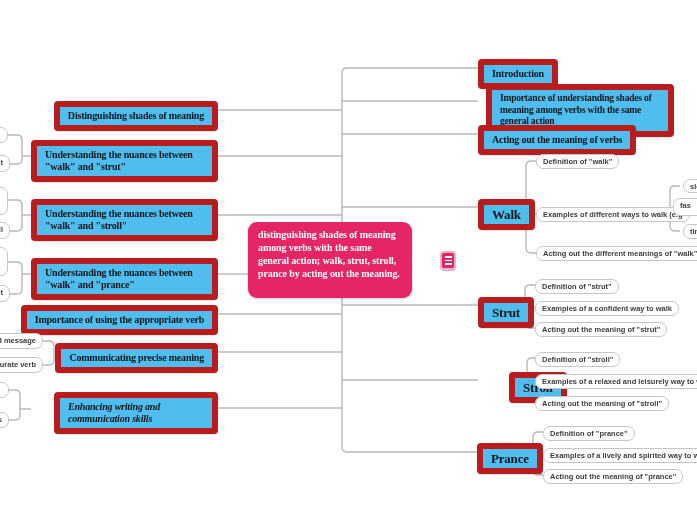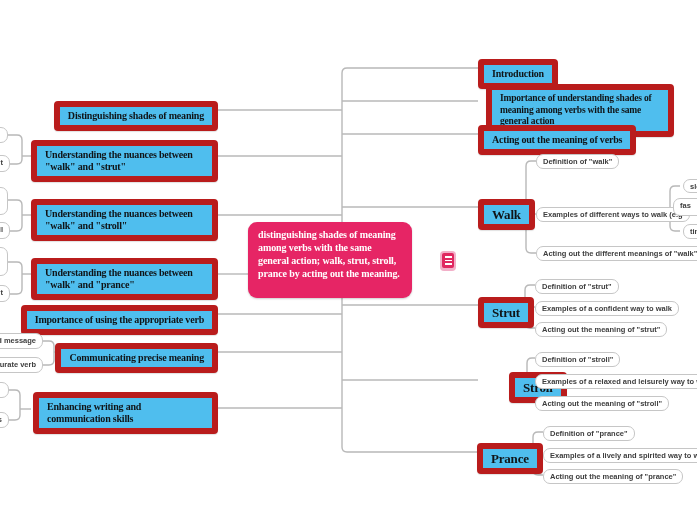--- a/index.html
+++ b/index.html
@@ -109,21 +109,21 @@
       <i></i>
       <i></i>
     </div>
 
   <div class="topic nowrap" style="right:479px;top:101px;">Distinguishing shades of meaning</div>
   <div class="topic" style="right:479px;top:140px;width:187px;">Understanding the nuances between "walk" and "strut"</div>
   <div class="topic" style="right:479px;top:199px;width:187px;">Understanding the nuances between "walk" and "stroll"</div>
   <div class="topic" style="right:479px;top:258px;width:187px;">Understanding the nuances between "walk" and "prance"</div>
   <div class="topic nowrap" style="right:479px;top:343px;">Communicating precise meaning</div>
   <div class="topic nowrap" style="right:479px;top:305px;">Importance of using the appropriate verb</div>
-  <div class="topic" style="right:479px;top:392px;width:185px;">Enhancing writing and communication skills</div>
+  <div class="topic" style="right:479px;top:392px;width:164px;font-style:italic;">Enhancing writing and communication skills</div>
 
   <div class="leaf cut" style="left:-30px;top:127px;width:38px;height:16px;"></div>
   <div class="leaf cut" style="left:-30px;top:155px;width:40px;height:17px;">t</div>
   <div class="leaf cut" style="left:-30px;top:187px;width:38px;height:28px;"></div>
   <div class="leaf cut" style="left:-30px;top:222px;width:40px;height:17px;">ll</div>
   <div class="leaf cut" style="left:-30px;top:247px;width:38px;height:29px;"></div>
   <div class="leaf cut" style="left:-30px;top:285px;width:40px;height:17px;">t</div>
   <div class="leaf cut" style="left:-45px;top:333px;width:88px;height:16px;">ired message</div>
   <div class="leaf cut" style="left:-45px;top:357px;width:88px;height:16px;">accurate verb</div>
   <div class="leaf cut" style="left:-30px;top:382px;width:39px;height:16px;"></div>

